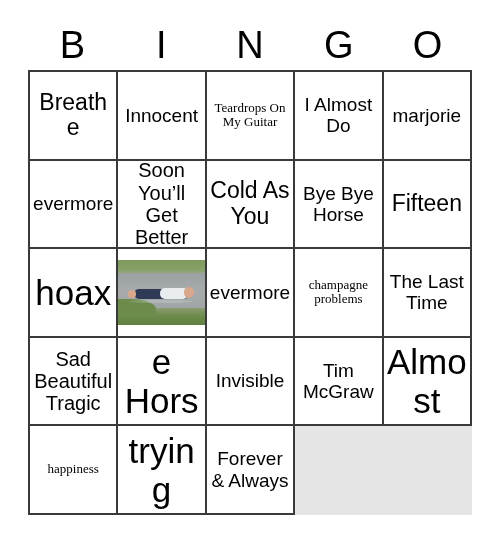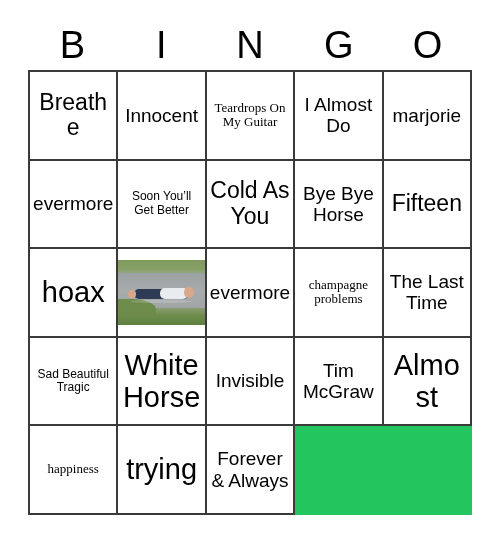--- a/index.html
+++ b/index.html
@@ -44,45 +44,45 @@
     left: 28px;
     top: 70px;
     width: 444px;
     height: 445px;
     box-sizing: border-box;
     border-top: 2px solid #3a3a3a;
     border-left: 2px solid #3a3a3a;
     display: grid;
     grid-template-columns: repeat(5, 1fr);
     grid-template-rows: repeat(5, 1fr);
-    background: #22c55e;
+    background: #e5e5e5;
   }
   .cell {
     box-sizing: border-box;
     border-right: 2px solid #3a3a3a;
     border-bottom: 2px solid #3a3a3a;
     display: flex;
     align-items: center;
     justify-content: center;
     text-align: center;
     padding: 2px 3px;
     overflow: hidden;
     background: #ffffff;
   }
   .cell-text {
     display: block;
     width: 100%;
     line-height: 1.12;
     word-wrap: break-word;
   }
   
-  .fs-xl { font-size: 29px; }
+  .fs-xl { font-size: 35px; }
   .fs-lg { font-size: 23px; }
   .fs-md { font-size: 19px; }
-  .fs-sm { font-size: 12px; }
+  .fs-sm { font-size: 20px; }
   .fs-xs { font-size: 13px; font-family: Liberation Serif, serif; }
 
   
   .cell.free-cell {
     padding: 0;
     flex-direction: column;
     justify-content: center;
   }
   .free-image {
     width: 100%;

